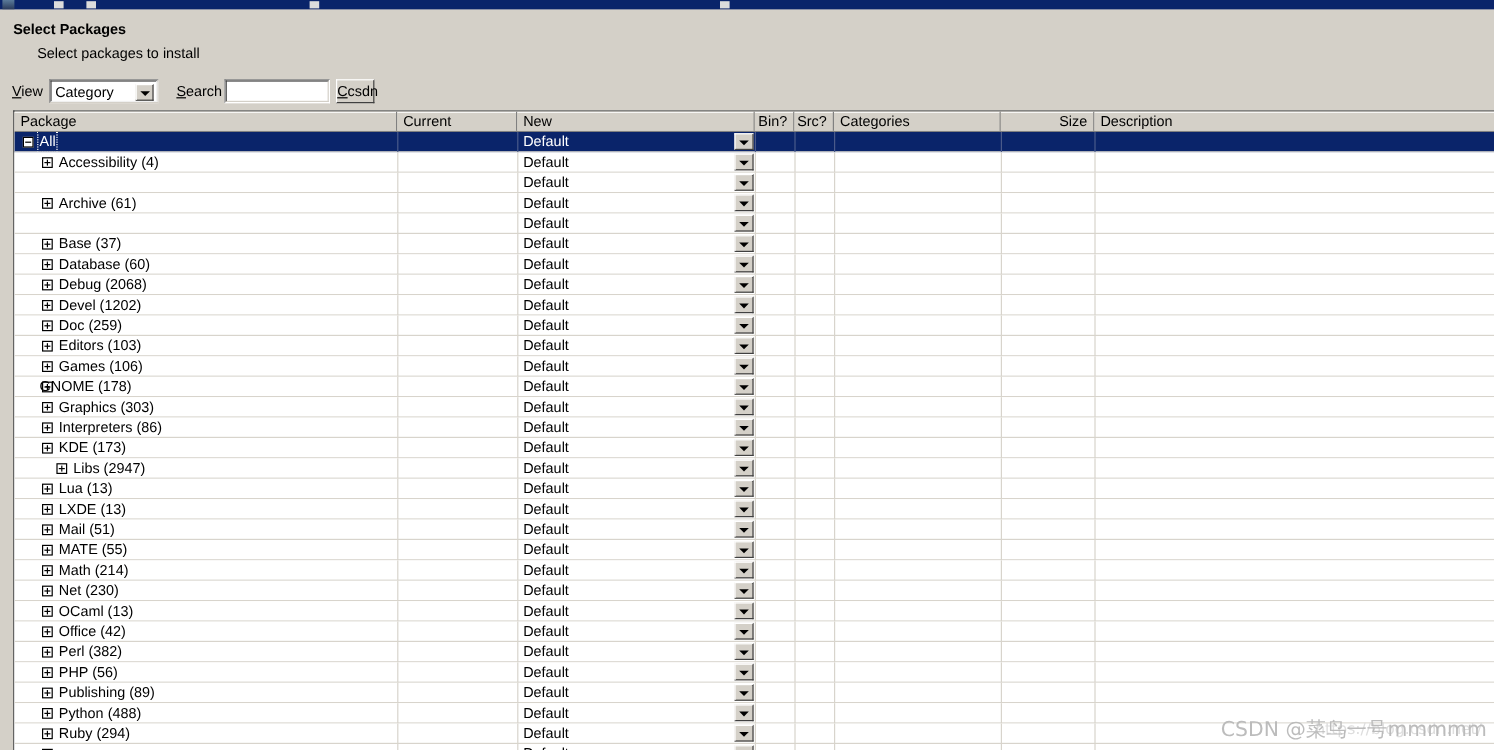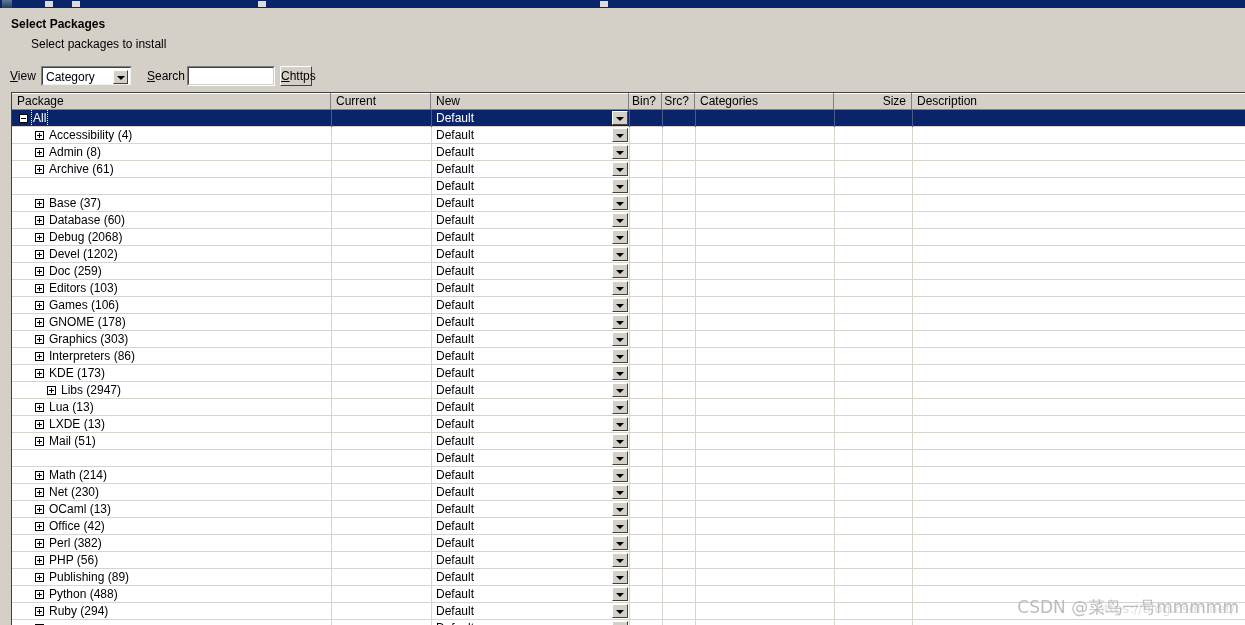--- a/index.html
+++ b/index.html
@@ -377,21 +377,21 @@
     </div>
 
     <div class="tb-label" id="lbl-search"><u>S</u><span>earch</span></div>
 
     <div class="searchbox">
       <div class="searchbox-inner">
         <input type="text" placeholder="" style="">
       </div>
     </div>
 
-    <button class="btn-clear"><u>C</u><span>https</span></button>
+    <button class="btn-clear"><u>C</u><span>csdn</span></button>
   </div>
 
   <div class="grid-wrap">
     <div class="grid-head" id="grid-head">
         <div class="hcell left" style="left: 0px; width: 319px;"><span>Package</span></div>
         <div class="hcell left" style="left: 319px; width: 100px;"><span>Current</span></div>
         <div class="hcell left" style="left: 419px; width: 198px;"><span>New</span></div>
         <div class="hcell right" style="left: 617px; width: 33px;"><span>Bin?</span></div>
         <div class="hcell right" style="left: 650px; width: 33px;"><span>Src?</span></div>
         <div class="hcell left" style="left: 683px; width: 139px;"><span>Categories</span></div>
@@ -446,24 +446,20 @@
           <div class="cell" style="left: 900px; width: 334px;"></div>
         </div>
         <div class="row">
           <div class="cell-div" style="left: 319px;"></div>
           <div class="cell-div" style="left: 419px;"></div>
           <div class="cell-div" style="left: 617px;"></div>
           <div class="cell-div" style="left: 650px;"></div>
           <div class="cell-div" style="left: 683px;"></div>
           <div class="cell-div" style="left: 822px;"></div>
           <div class="cell-div" style="left: 900px;"></div>
-          <div class="cell" style="left: 0px; width: 319px;">
-            <div class="tree-toggle plus" style="left: 23px;"></div>
-            <div class="pkgname" style="left: 36px;">Admin (8)</div>
-          </div>
           <div class="cell" style="left: 319px; width: 100px;"></div>
           <div class="cell" style="left: 419px; width: 198px;">
             <div class="newcell-text cell-text">Default</div>
             <div class="new-drop"></div>
           </div>
           <div class="cell" style="left: 617px; width: 33px;"></div>
           <div class="cell" style="left: 650px; width: 33px;"></div>
           <div class="cell" style="left: 683px; width: 139px;"></div>
           <div class="cell" style="left: 822px; width: 78px;"></div>
           <div class="cell" style="left: 900px; width: 334px;"></div>
@@ -674,21 +670,21 @@
         <div class="row">
           <div class="cell-div" style="left: 319px;"></div>
           <div class="cell-div" style="left: 419px;"></div>
           <div class="cell-div" style="left: 617px;"></div>
           <div class="cell-div" style="left: 650px;"></div>
           <div class="cell-div" style="left: 683px;"></div>
           <div class="cell-div" style="left: 822px;"></div>
           <div class="cell-div" style="left: 900px;"></div>
           <div class="cell" style="left: 0px; width: 319px;">
             <div class="tree-toggle plus" style="left: 23px;"></div>
-            <div class="pkgname" style="left: 36px;">GNOME (178)</div>
+            <div class="pkgname" style="left: 20px;">GNOME (178)</div>
           </div>
           <div class="cell" style="left: 319px; width: 100px;"></div>
           <div class="cell" style="left: 419px; width: 198px;">
             <div class="newcell-text cell-text">Default</div>
             <div class="new-drop"></div>
           </div>
           <div class="cell" style="left: 617px; width: 33px;"></div>
           <div class="cell" style="left: 650px; width: 33px;"></div>
           <div class="cell" style="left: 683px; width: 139px;"></div>
           <div class="cell" style="left: 822px; width: 78px;"></div>
@@ -856,20 +852,24 @@
           <div class="cell" style="left: 900px; width: 334px;"></div>
         </div>
         <div class="row">
           <div class="cell-div" style="left: 319px;"></div>
           <div class="cell-div" style="left: 419px;"></div>
           <div class="cell-div" style="left: 617px;"></div>
           <div class="cell-div" style="left: 650px;"></div>
           <div class="cell-div" style="left: 683px;"></div>
           <div class="cell-div" style="left: 822px;"></div>
           <div class="cell-div" style="left: 900px;"></div>
+          <div class="cell" style="left: 0px; width: 319px;">
+            <div class="tree-toggle plus" style="left: 23px;"></div>
+            <div class="pkgname" style="left: 36px;">MATE (55)</div>
+          </div>
           <div class="cell" style="left: 319px; width: 100px;"></div>
           <div class="cell" style="left: 419px; width: 198px;">
             <div class="newcell-text cell-text">Default</div>
             <div class="new-drop"></div>
           </div>
           <div class="cell" style="left: 617px; width: 33px;"></div>
           <div class="cell" style="left: 650px; width: 33px;"></div>
           <div class="cell" style="left: 683px; width: 139px;"></div>
           <div class="cell" style="left: 822px; width: 78px;"></div>
           <div class="cell" style="left: 900px; width: 334px;"></div>

